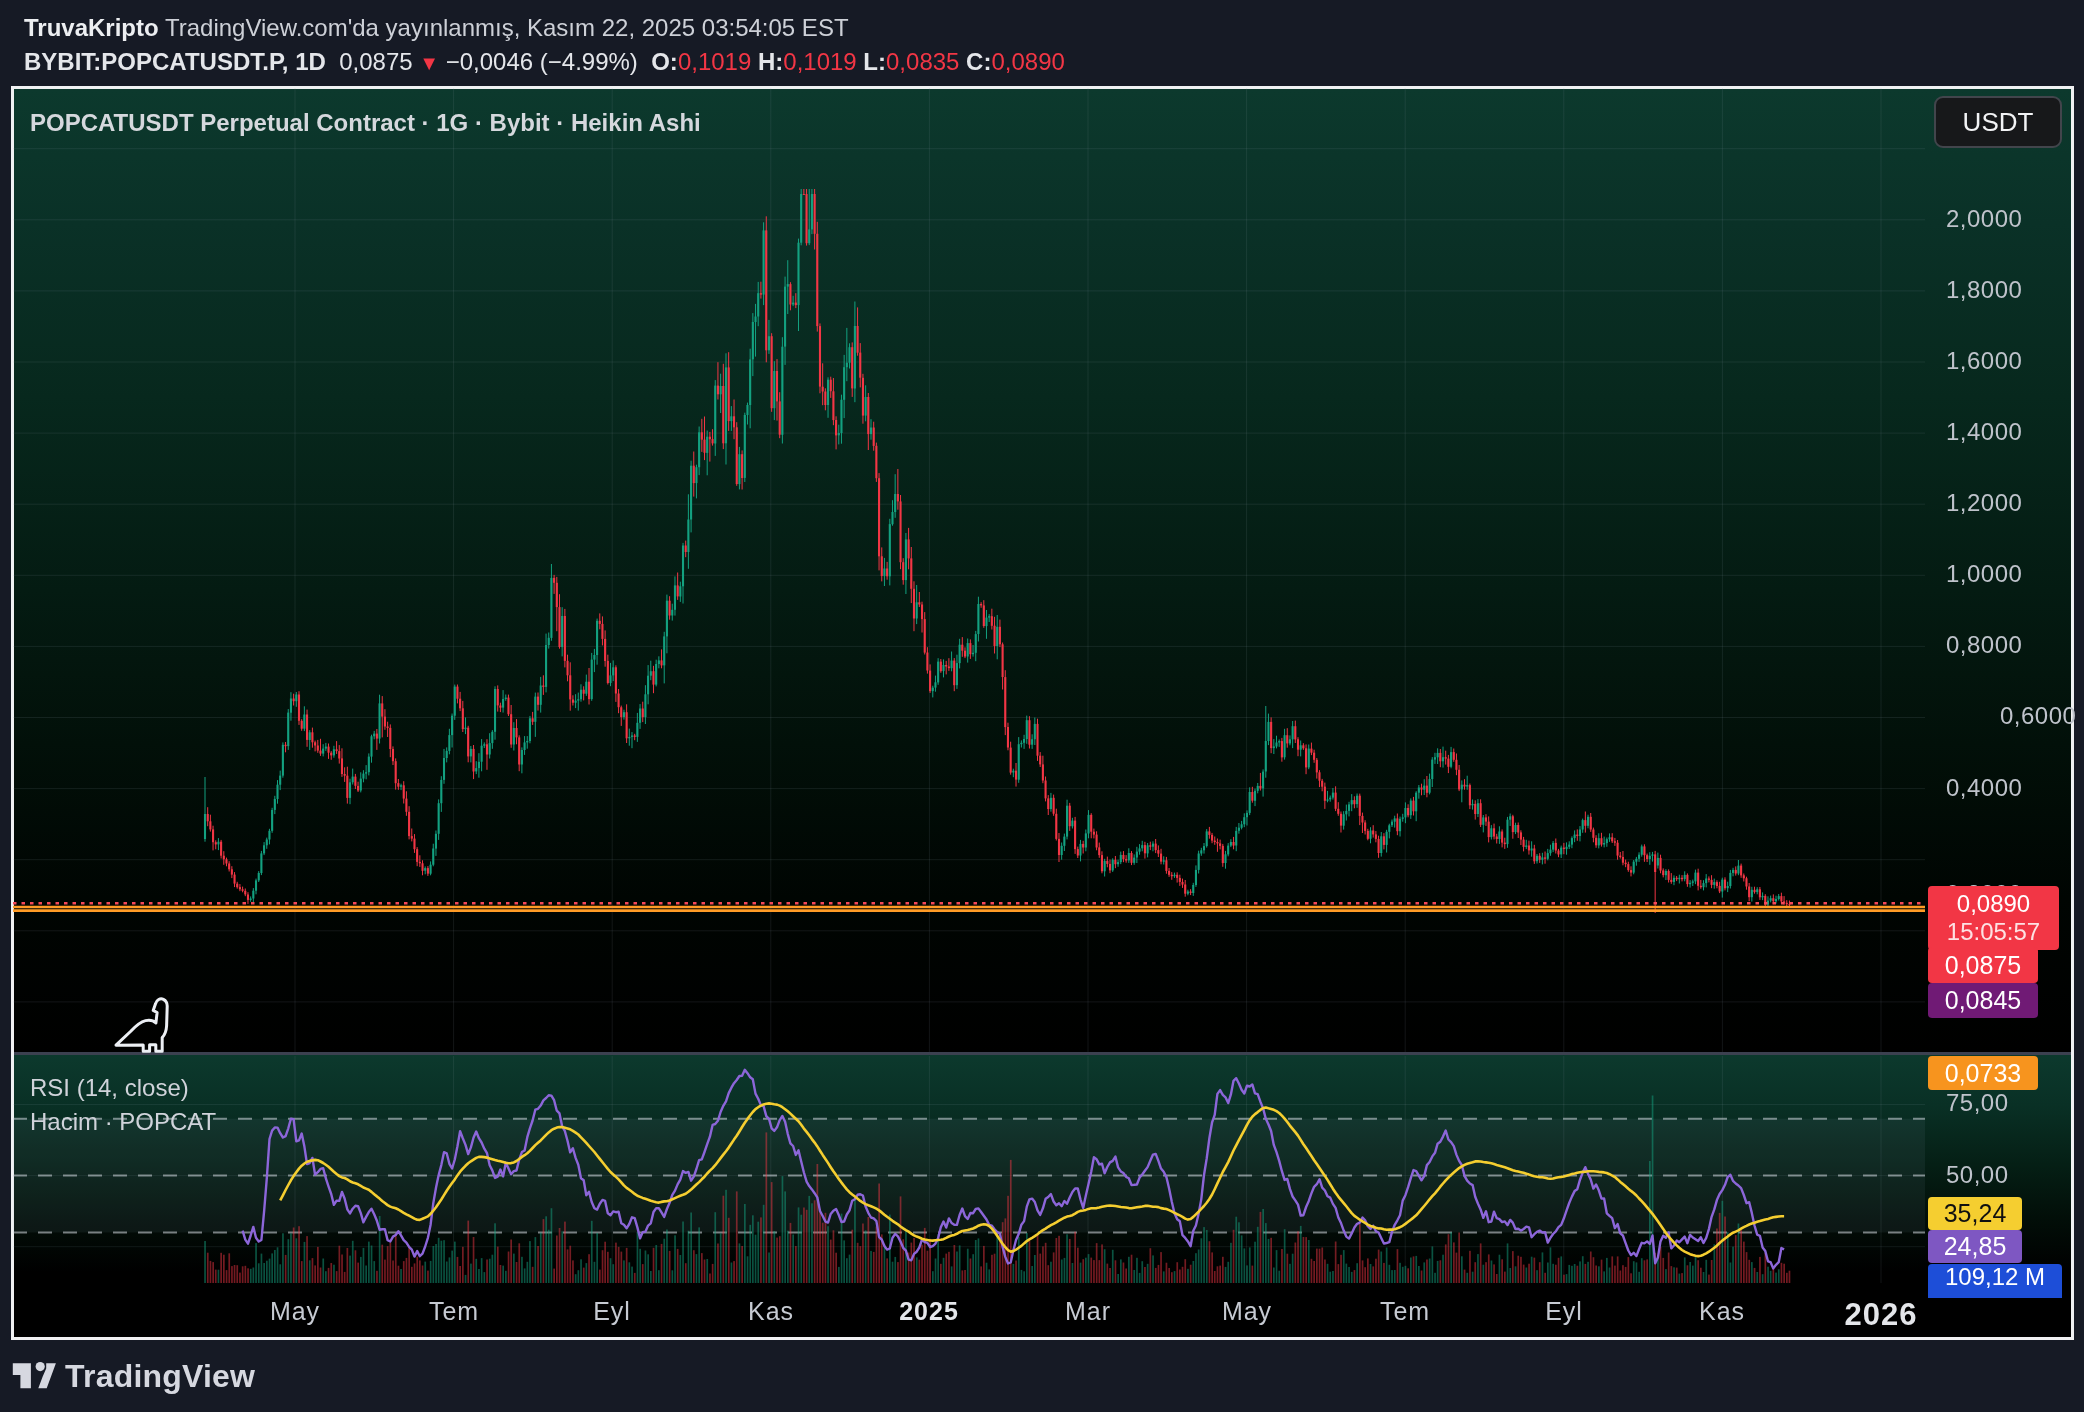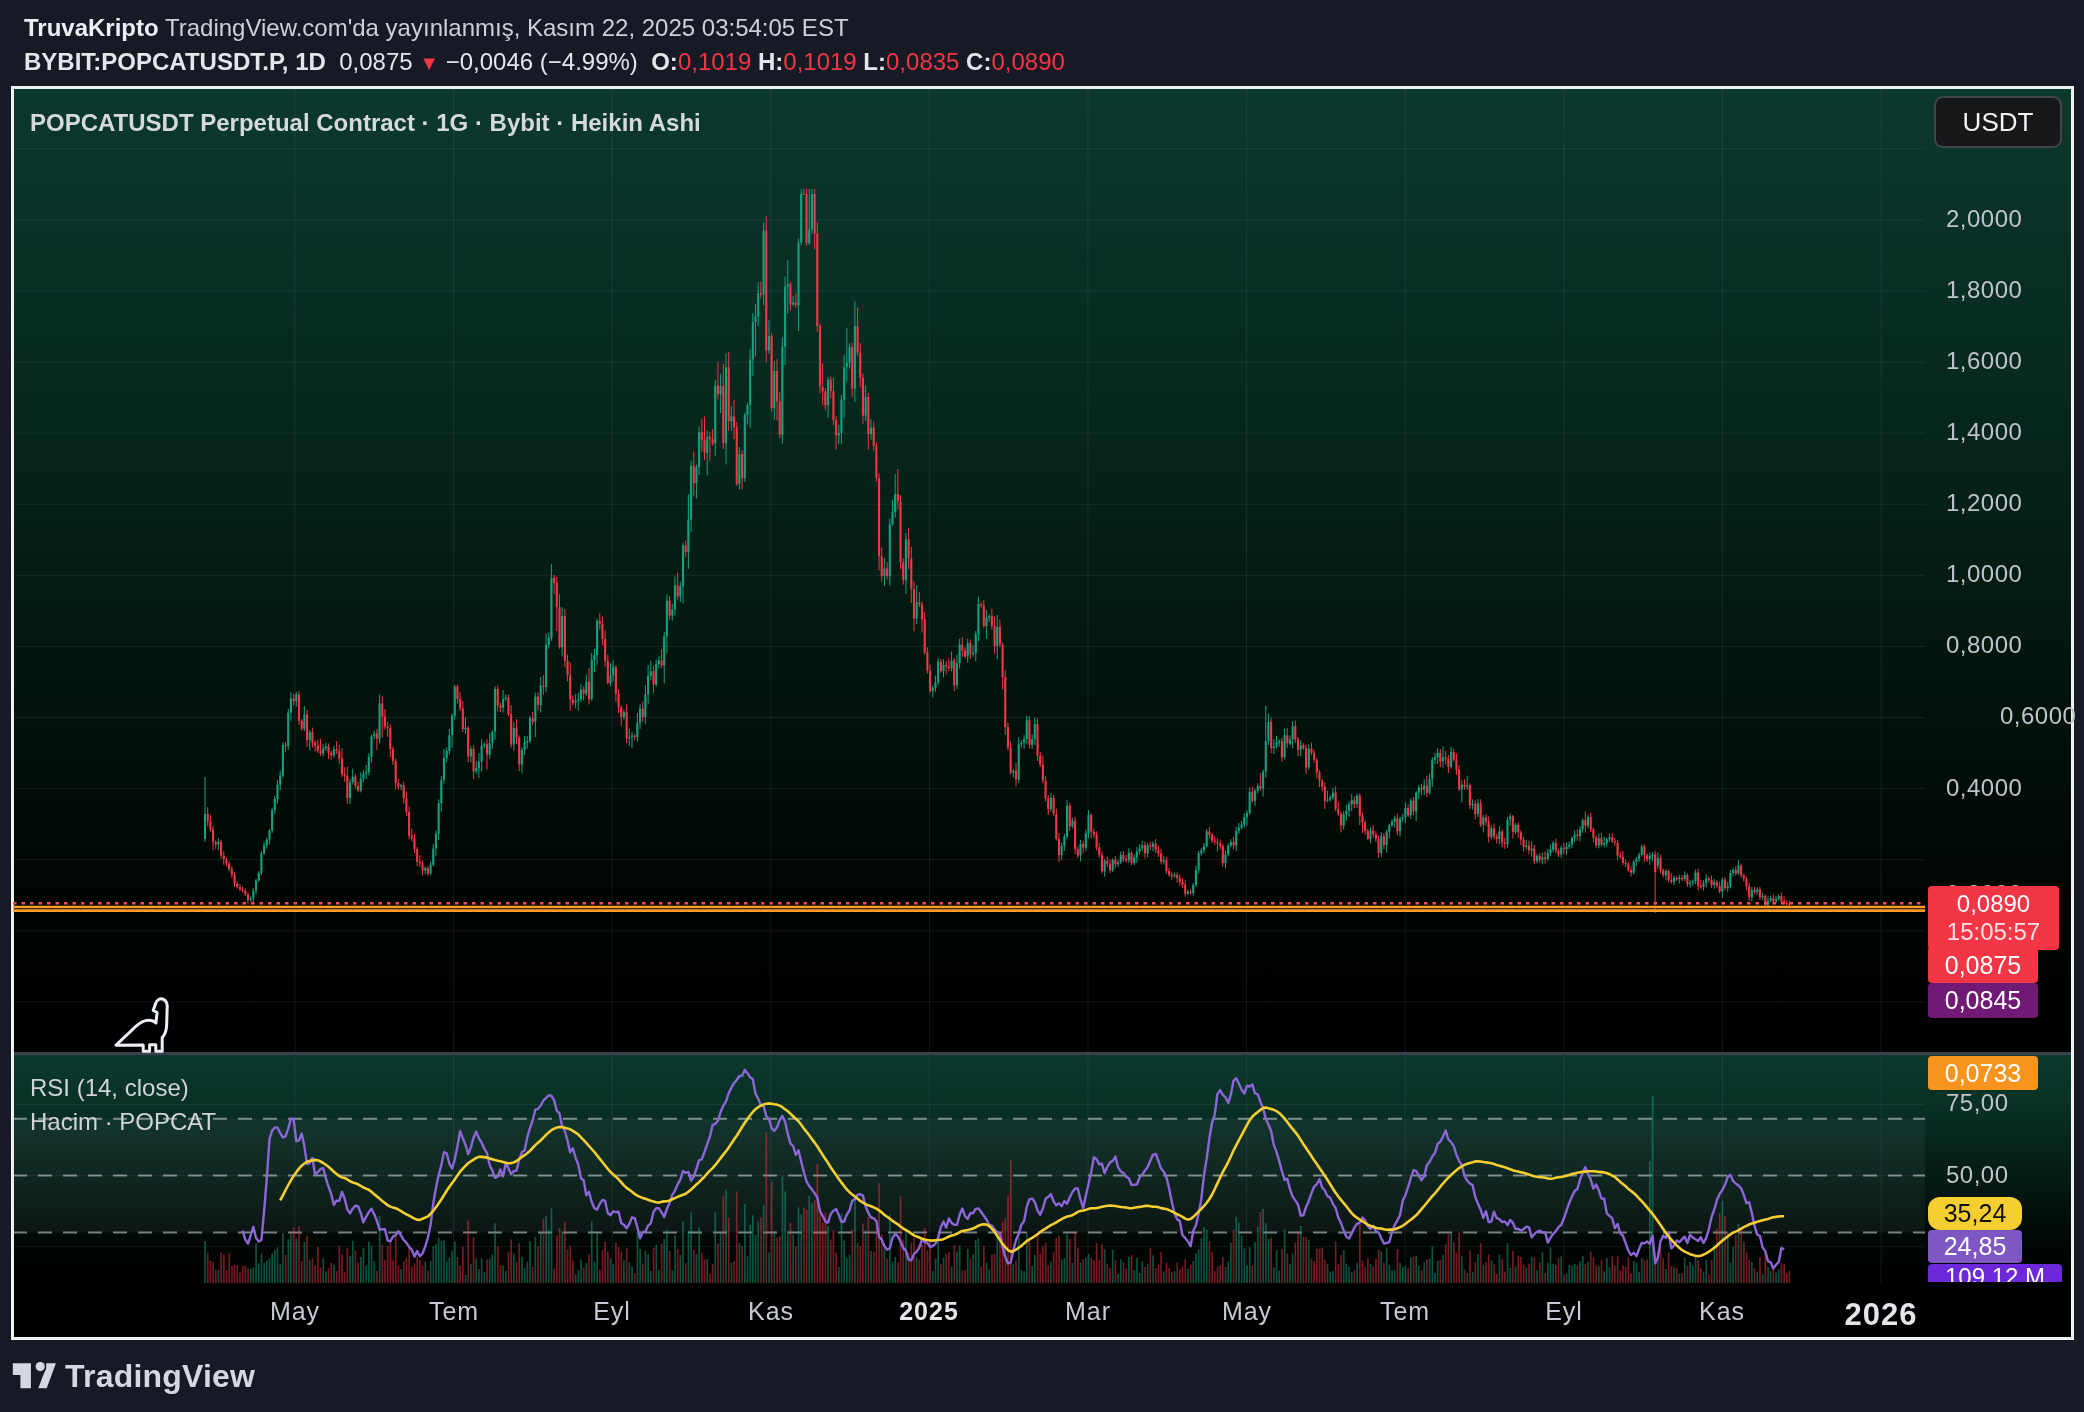--- a/index.html
+++ b/index.html
@@ -1865,23 +1865,23 @@
     <div style="position:absolute;left:1946px;top:845px;width:112px;font-size:24px;letter-spacing:0.5px;color:#bfc3cb;margin-top:35px;">0,2000</div>
 <div style="position:absolute;left:1946px;top:1089px;width:112px;font-size:24px;letter-spacing:0.5px;color:#bfc3cb;">75,00</div>
     <div style="position:absolute;left:1946px;top:1161px;width:112px;font-size:24px;letter-spacing:0.5px;color:#bfc3cb;">50,00</div>
 
 <div style="position:absolute;left:1928px;top:886px;width:131px;height:64px;background:#f23645;border-radius:4px;color:#fff;font-size:24px;display:flex;align-items:center;justify-content:center;">
       <div style="line-height:1.18;text-align:center;">0,0890<br><span style="opacity:.85">15:05:57</span></div>
     </div>
 <div style="position:absolute;left:1928px;top:947px;width:110px;height:36px;background:#f23645;border-radius:4px;color:#fff;font-size:25px;display:flex;align-items:center;justify-content:center;">0,0875</div>
 <div style="position:absolute;left:1928px;top:983px;width:110px;height:35px;background:#701a75;border-radius:4px;color:#fff;font-size:25px;display:flex;align-items:center;justify-content:center;">0,0845</div>
 <div style="position:absolute;left:1928px;top:1056px;width:110px;height:34px;background:#f7941e;border-radius:4px;color:#fff;font-size:25px;display:flex;align-items:center;justify-content:center;">0,0733</div>
-<div style="position:absolute;left:1928px;top:1197px;width:94px;height:33px;background:#f5ce30;border-radius:12px;color:#101010;font-size:25px;display:flex;align-items:center;justify-content:center;">35,24</div>
+<div style="position:absolute;left:1928px;top:1197px;width:94px;height:33px;background:#f5ce30;border-radius:4px;color:#101010;font-size:25px;display:flex;align-items:center;justify-content:center;">35,24</div>
 <div style="position:absolute;left:1928px;top:1230px;width:94px;height:33px;background:#7e57c2;border-radius:4px;color:#fff;font-size:25px;display:flex;align-items:center;justify-content:center;">24,85</div>
-<div style="position:absolute;left:1928px;top:1264px;width:134px;height:18px;background:#6d28d9;border-radius:4px 4px 0 0;color:#fff;font-size:24px;overflow:hidden;">
+<div style="position:absolute;left:1928px;top:1264px;width:134px;height:34px;background:#1d4ed8;border-radius:4px 4px 0 0;color:#fff;font-size:24px;overflow:hidden;">
       <div style="text-align:center;line-height:26px;">109,12 M</div>
     </div>
 
 <div style="position:absolute;left:235px;top:1297px;width:120px;text-align:center;font-size:25px;letter-spacing:1px;color:#c6cad2;">May</div>
     <div style="position:absolute;left:394px;top:1297px;width:120px;text-align:center;font-size:25px;letter-spacing:1px;color:#c6cad2;">Tem</div>
     <div style="position:absolute;left:552px;top:1297px;width:120px;text-align:center;font-size:25px;letter-spacing:1px;color:#c6cad2;">Eyl</div>
     <div style="position:absolute;left:711px;top:1297px;width:120px;text-align:center;font-size:25px;letter-spacing:1px;color:#c6cad2;">Kas</div>
     <div style="position:absolute;left:869px;top:1297px;width:120px;text-align:center;font-size:25px;letter-spacing:1px;font-weight:bold;color:#e4e6ea;">2025</div>
     <div style="position:absolute;left:1028px;top:1297px;width:120px;text-align:center;font-size:25px;letter-spacing:1px;color:#c6cad2;">Mar</div>
     <div style="position:absolute;left:1187px;top:1297px;width:120px;text-align:center;font-size:25px;letter-spacing:1px;color:#c6cad2;">May</div>

